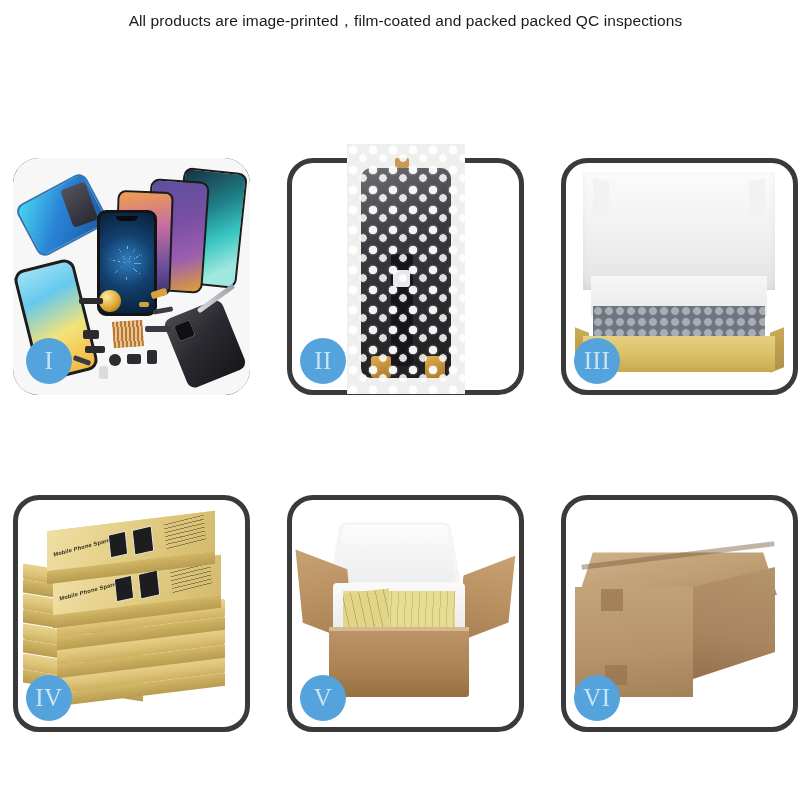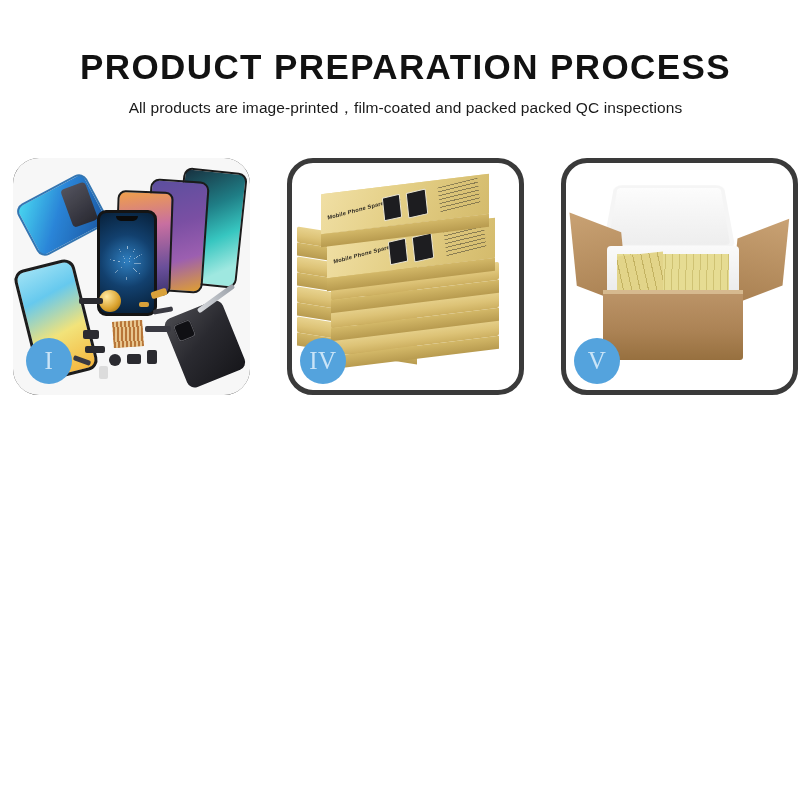--- a/index.html
+++ b/index.html
@@ -485,21 +485,20 @@
     position:absolute;
     left: 44px; top: 170px;
     width: 22px; height: 20px;
     background: rgba(139,106,68,.5);
   }
 </style>
 </head>
 <body>
 
 <div class="header">
-  <h1 class="title">PRODUCT PREPARATION PROCESS</h1>
   <p class="subtitle">All products are image-printed，film-coated and packed packed QC inspections</p>
 </div>
 
 <div class="grid">
 
   <div class="card">
     <div class="card-clip">
       <div class="photo p1">
         <div class="phone ph-blue"></div>
         <div class="phone ph-back"></div>
@@ -521,21 +520,52 @@
         <div class="flex" style="left:132px;top:168px;width:26px;height:6px;"></div>
         <div class="flex" style="left:140px;top:150px;width:20px;height:5px;transform:rotate(-10deg);"></div>
         <div class="gold-dot" style="left:138px;top:132px;width:16px;height:7px;transform:rotate(-18deg);"></div>
         <div class="gold-dot" style="left:126px;top:144px;width:10px;height:5px;"></div>
         <div class="chip" style="left:86px;top:208px;width:9px;height:13px;background:#dcdcdc;"></div>
       </div>
     </div>
     <div class="badge">I</div>
   </div>
 
-
+  <div class="card">
+    <div class="card-clip overflow-top">
+      <div class="photo p2">
+        <div class="bubble-pack">
+          <div class="screen-in"></div>
+          <div class="flexcable"></div>
+          <div class="conn-l"></div>
+          <div class="conn-r"></div>
+          <div class="tab-top"></div>
+          <div class="bubbles"></div>
+        </div>
+      </div>
+    </div>
+    <div class="badge">II</div>
+  </div>
+
+  <div class="card">
+    <div class="card-clip">
+      <div class="photo p3">
+        <div class="lid">
+          <div class="lid-flapl"></div>
+          <div class="lid-flapr"></div>
+        </div>
+        <div class="foam"></div>
+        <div class="bubblefill"></div>
+        <div class="box-left"></div>
+        <div class="box-right"></div>
+        <div class="box-front"></div>
+      </div>
+    </div>
+    <div class="badge">III</div>
+  </div>
 
   <div class="card">
     <div class="card-clip">
       <div class="photo p4">
         <div class="stackwrap">
 
           <div class="sbox" style="left:10px;top:78px;width:120px;height:16px;transform:skewY(9deg);">
               <div class="side"></div>
             </div>
           <div class="sbox" style="left:10px;top:108px;width:120px;height:16px;transform:skewY(9deg);">
@@ -590,14 +620,27 @@
         <div class="foambox"></div>
         <div class="yellowfill"></div>
         <div class="yellowfill2"></div>
         <div class="carton-top-edge"></div>
         <div class="carton-front"></div>
       </div>
     </div>
     <div class="badge">V</div>
   </div>
 
+  <div class="card">
+    <div class="card-clip">
+      <div class="photo p6">
+        <div class="c-top"></div>
+        <div class="c-seam"></div>
+        <div class="c-side"></div>
+        <div class="c-front"></div>
+        <div class="tape1"></div>
+        <div class="tape2"></div>
+      </div>
+    </div>
+    <div class="badge">VI</div>
+  </div>
 
 </div>
 
 </body></html>

